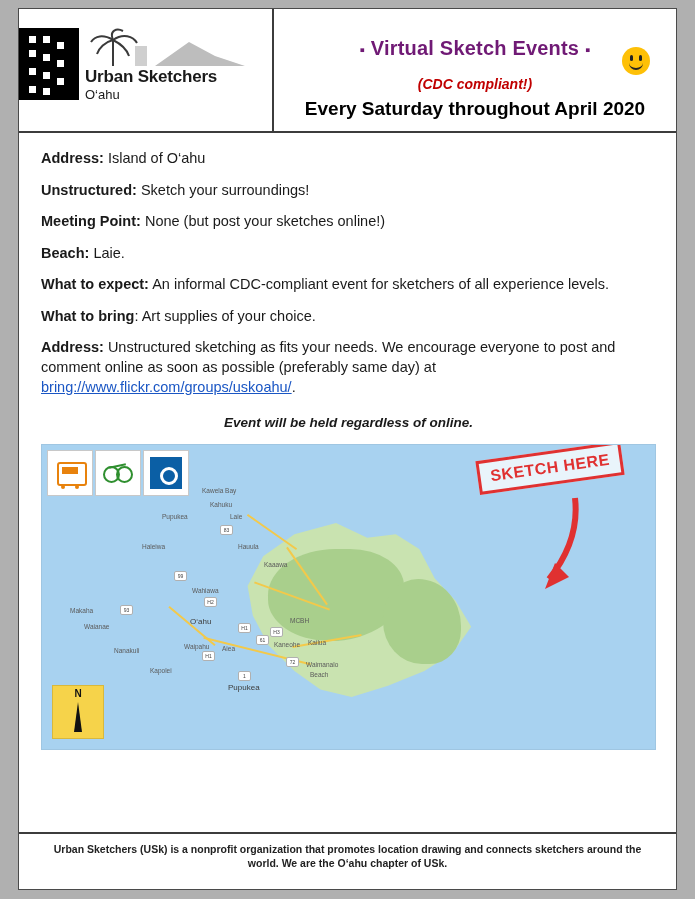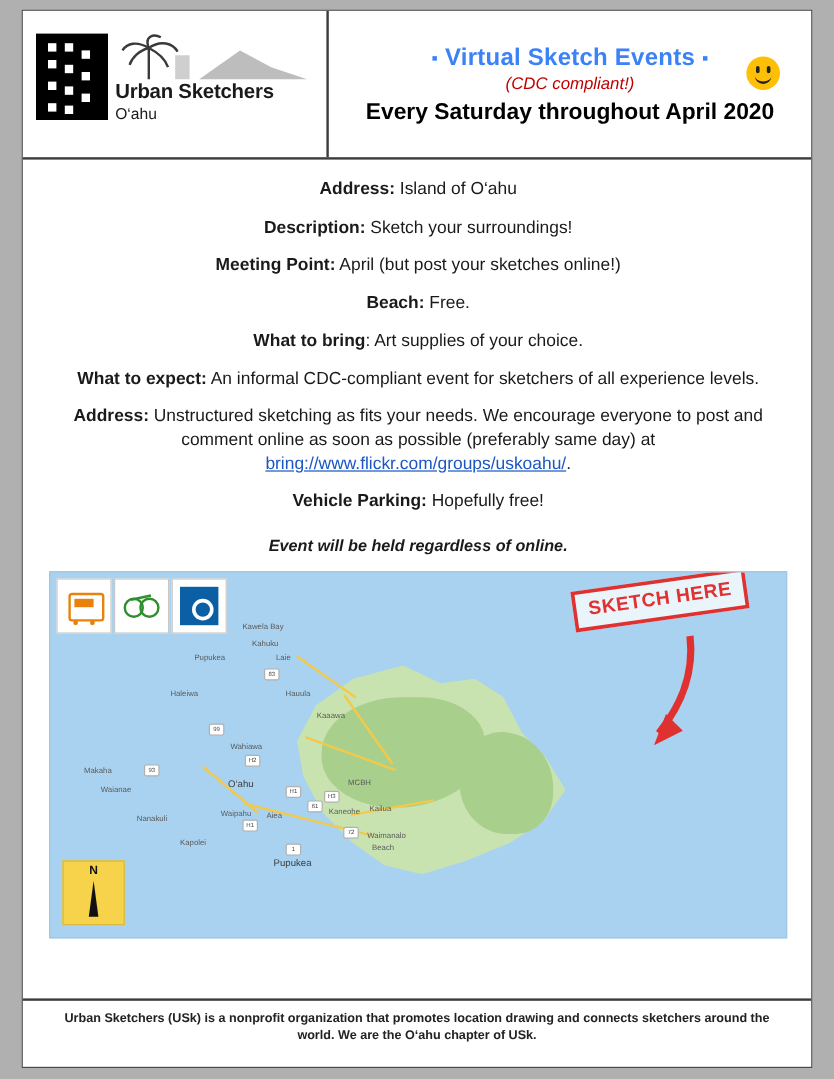--- a/index.html
+++ b/index.html
@@ -31,21 +31,21 @@
     height: 124px;
     box-sizing: border-box;
     border-bottom: 2px solid #3c3c3c;
   }
   .logo-box {
     width: 255px;
     box-sizing: border-box;
     border-right: 2px solid #3c3c3c;
     display: flex;
     align-items: center;
-    justify-content: center;
+    justify-content: flex-start;
     padding: 6px 0 16px 0;
   }
   .logo-inner {
     display: flex;
     align-items: flex-start;
   }
   .logo-square {
     width: 60px;
     height: 72px;
     background: #000;
@@ -78,32 +78,32 @@
     line-height: 1.2;
     margin-top: 1px;
   }
   .header-right {
     flex: 1;
     position: relative;
     padding-top: 28px;
     text-align: center;
   }
   .hl-1 {
-    color: #3b82f6;
+    color: #701a75;
     font-size: 20px;
     font-weight: bold;
     letter-spacing: 0.2px;
   }
   .hl-1 .bullet { font-size: 15px; vertical-align: middle; }
   .hl-2 {
     color: #c00000;
     font-size: 14px;
-    font-weight: normal;
+    font-weight: bold;
     font-style: italic;
-    margin-top: 1px;
+    margin-top: 16px;
   }
   .hl-3 {
     color: #000;
     font-size: 19px;
     font-weight: bold;
     margin-top: 6px;
   }
   .smiley {
     position: absolute;
     right: 26px;
@@ -130,21 +130,20 @@
   }
   
   .body {
     padding: 16px 20px 0 22px;
     font-size: 14.5px;
     color: #1a1a1a;
   }
   .row {
     margin-bottom: 12px;
     line-height: 1.35;
-    text-align: center;
   }
   .row b { font-weight: bold; }
   .link {
     color: #1a56c4;
     text-decoration: underline;
   }
   .weather {
     text-align: center;
     font-size: 13.5px;
     font-weight: bold;
@@ -377,39 +376,36 @@
             <span class="mouth"></span>
         </div>
       </div>
     </div>
 
     <div class="body">
       <div class="row">
         <b>Address:</b><span> Island of O‘ahu</span>
       </div>
       <div class="row">
-        <b>Description:</b><span> Sketch your surroundings!</span>
-      </div>
-      <div class="row">
-        <b>Meeting Point:</b><span> April (but post your sketches online!)</span>
-      </div>
-      <div class="row">
-        <b>Beach:</b><span> Free.</span>
+        <b>Unstructured:</b><span> Sketch your surroundings!</span>
+      </div>
+      <div class="row">
+        <b>Meeting Point:</b><span> None (but post your sketches online!)</span>
+      </div>
+      <div class="row">
+        <b>Beach:</b><span> Laie.</span>
+      </div>
+      <div class="row">
+        <b>What to expect:</b><span> An informal CDC-compliant event for sketchers of all experience levels.</span>
       </div>
       <div class="row">
         <b>What to bring</b><span>: Art supplies of your choice.</span>
       </div>
       <div class="row">
-        <b>What to expect:</b><span> An informal CDC-compliant event for sketchers of all experience levels.</span>
-      </div>
-      <div class="row">
         <b>Address:</b><span> Unstructured sketching as fits your needs. We encourage everyone to post and comment online as soon as possible (preferably same day) at </span><a class="link" href="#">bring://www.flickr.com/groups/uskoahu/</a><span>.</span>
-      </div>
-      <div class="row">
-        <b>Vehicle Parking:</b><span> Hopefully free!</span>
       </div>
       <div class="weather">Event will be held regardless of online.</div>
     </div>
 
     <div class="map">
       <div class="island">
         <div class="land"></div>
         <div class="mtn"></div>
         <div class="mtn2"></div>
       </div>

